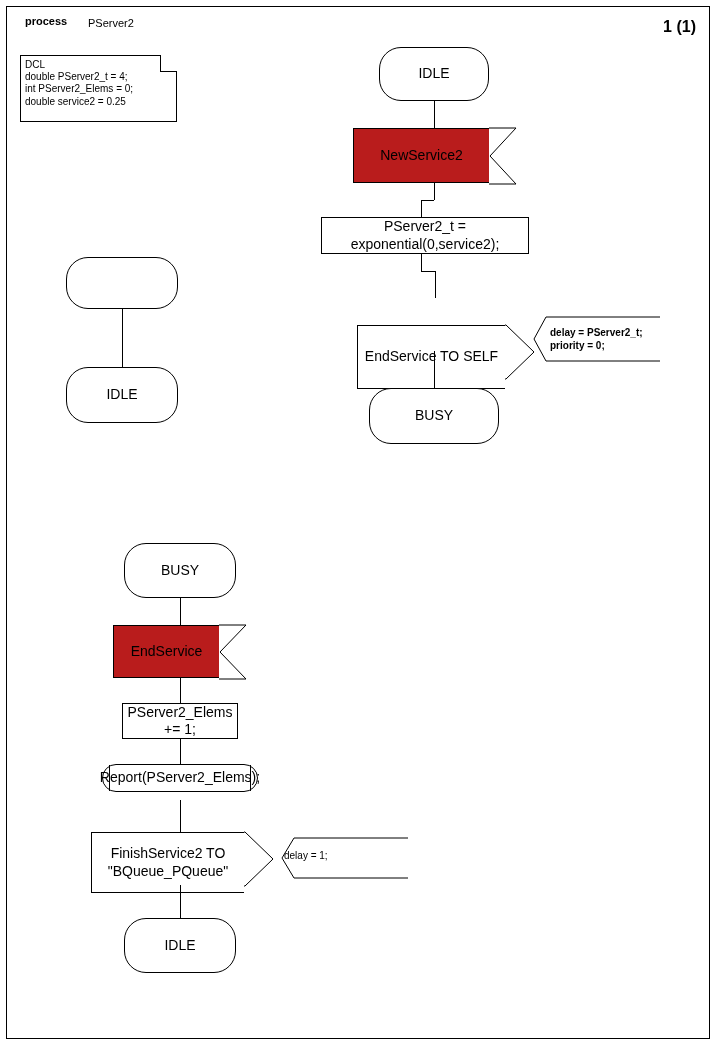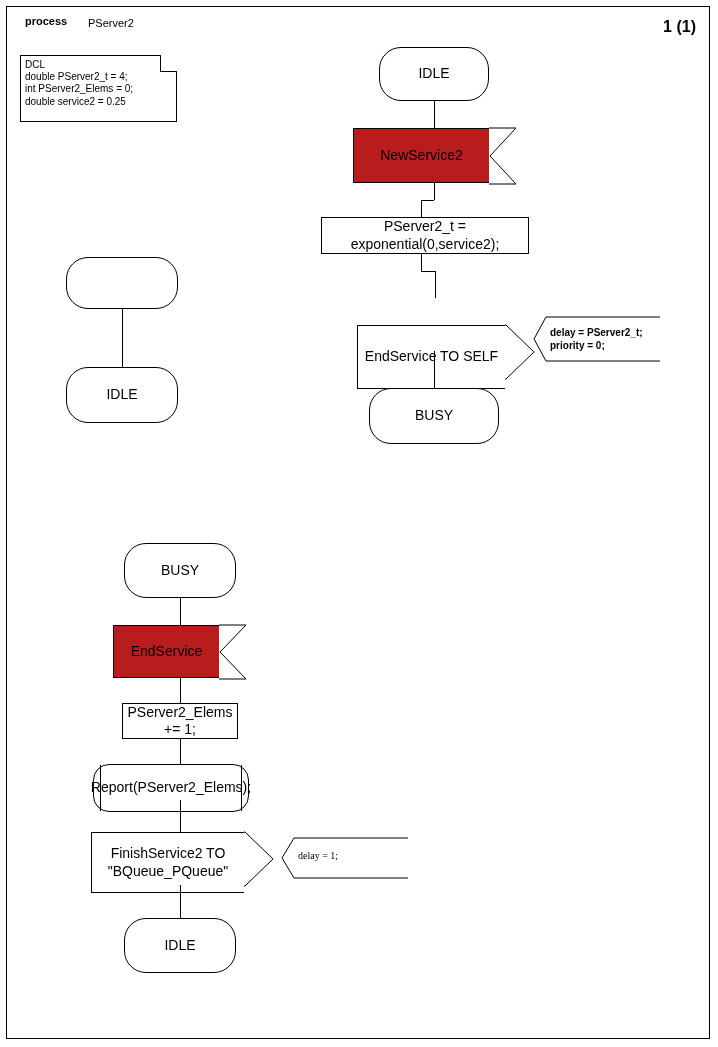--- a/index.html
+++ b/index.html
@@ -250,39 +250,39 @@
   </div>
 
   <div class="vline" style="left:180px; top:678px; height:25px;"></div>
 
   <div class="node task" style="left:122px; top:703px; width:116px; height:36px;">
     <div class="lbl small">PServer2_Elems += 1;</div>
   </div>
 
   <div class="vline" style="left:180px; top:739px; height:25px;"></div>
 
-  <div class="node proc" style="left:93px; top:764px; width:156px; height:48px;border-radius:16px;">
+  <div class="node proc" style="left:102px; top:764px; width:156px; height:28px;border-radius:16px;">
     <div class="lbl small">Report(PServer2_Elems);</div>
   </div>
 
   <div class="vline" style="left:180px; top:800px; height:32px;"></div>
 
   <div class="node output-sig" style="left:91px; top:832px; width:153px; height:61px;">
     <div class="lbl" style="white-space:pre;">FinishService2 TO
 "BQueue_PQueue"</div>
     <svg class="conn" width="30" height="55" style="right:-30px; top:-1px;">
       <polyline points="0,0 1,0 29,27 1,54 0,54" fill="#ffffff" stroke="#000000" stroke-width="1"></polyline>
     </svg>
   </div>
 
   <div class="sidecomment" style="left:268px; top:838px; width:145px; height:44px;">
     <svg class="conn" width="147" height="44" style="left:0; top:0;">
       <polyline points="140,0 26,0 14,20 26,40 140,40" fill="none" stroke="#000000" stroke-width="1"></polyline>
     </svg>
-    <div class="txt" style="left:30px; top:12px;font-family:Liberation Serif, serif;">delay = 1;</div>
+    <div class="txt" style="left:16px; top:12px;">delay = 1;</div>
   </div>
 
   <div class="vline" style="left:180px; top:885px; height:33px;"></div>
 
   <div class="node state" style="left:124px; top:918px; width:112px; height:55px;">
     <div class="lbl">IDLE</div>
   </div>
 
 </div>
 

